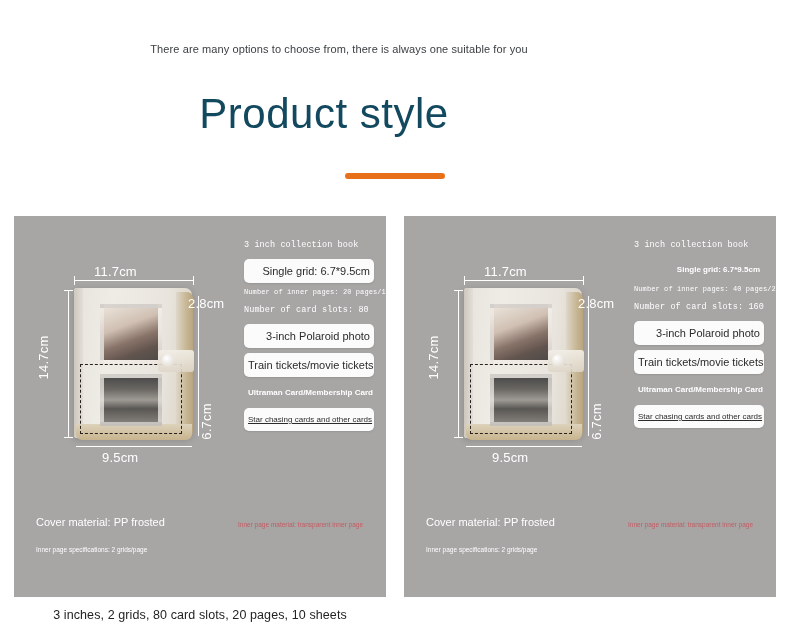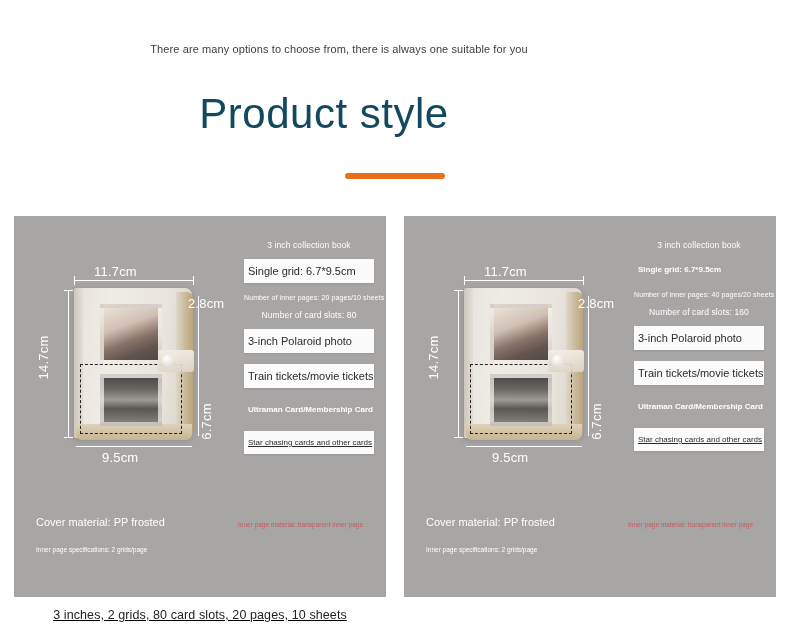--- a/index.html
+++ b/index.html
@@ -165,34 +165,35 @@
   .specs {
     position: absolute;
     left: 230px;
     top: 24px;
     width: 130px;
   }
 
   .spec-plain {
     color: #ffffff;
     font-size: 7px;
-    text-align: center;
+    text-align: left;
     margin-bottom: 9px;
     white-space: nowrap;
     letter-spacing: 0.1px;
+    font-family: Liberation Mono, monospace;
   }
   .spec-plain.sz-md { font-size: 8.5px; }
 
   .pill {
     background: #fbfbfb;
-    border-radius: 0;
+    border-radius: 5px;
     color: #2b2b2b;
-    text-align: left;
+    text-align: right;
     padding: 6px 4px;
-    margin-bottom: 11px;
+    margin-bottom: 5px;
     font-size: 11px;
     white-space: nowrap;
     box-shadow: 0 1px 2px rgba(0,0,0,0.1);
   }
   .pill.sz-sm { font-size: 8px; padding: 7px 4px; text-decoration: underline; }
   .pill.ghost { background: transparent; box-shadow: none; color: #ffffff; font-weight: bold; font-size: 8px; }
 
   
   .notes { position: absolute; left: 22px; top: 300px; width: 340px; }
   .note-cover {
@@ -217,21 +218,20 @@
   }
 
   
   .captions {
     position: absolute;
     top: 608px;
     left: 14px;
     width: 762px;
     display: flex;
     gap: 18px;
-    text-decoration: underline;
   }
   .caption {
     width: 372px;
     text-align: center;
     font-size: 12.5px;
     color: #232323;
     letter-spacing: 0.1px;
   }
 </style>
 </head>

